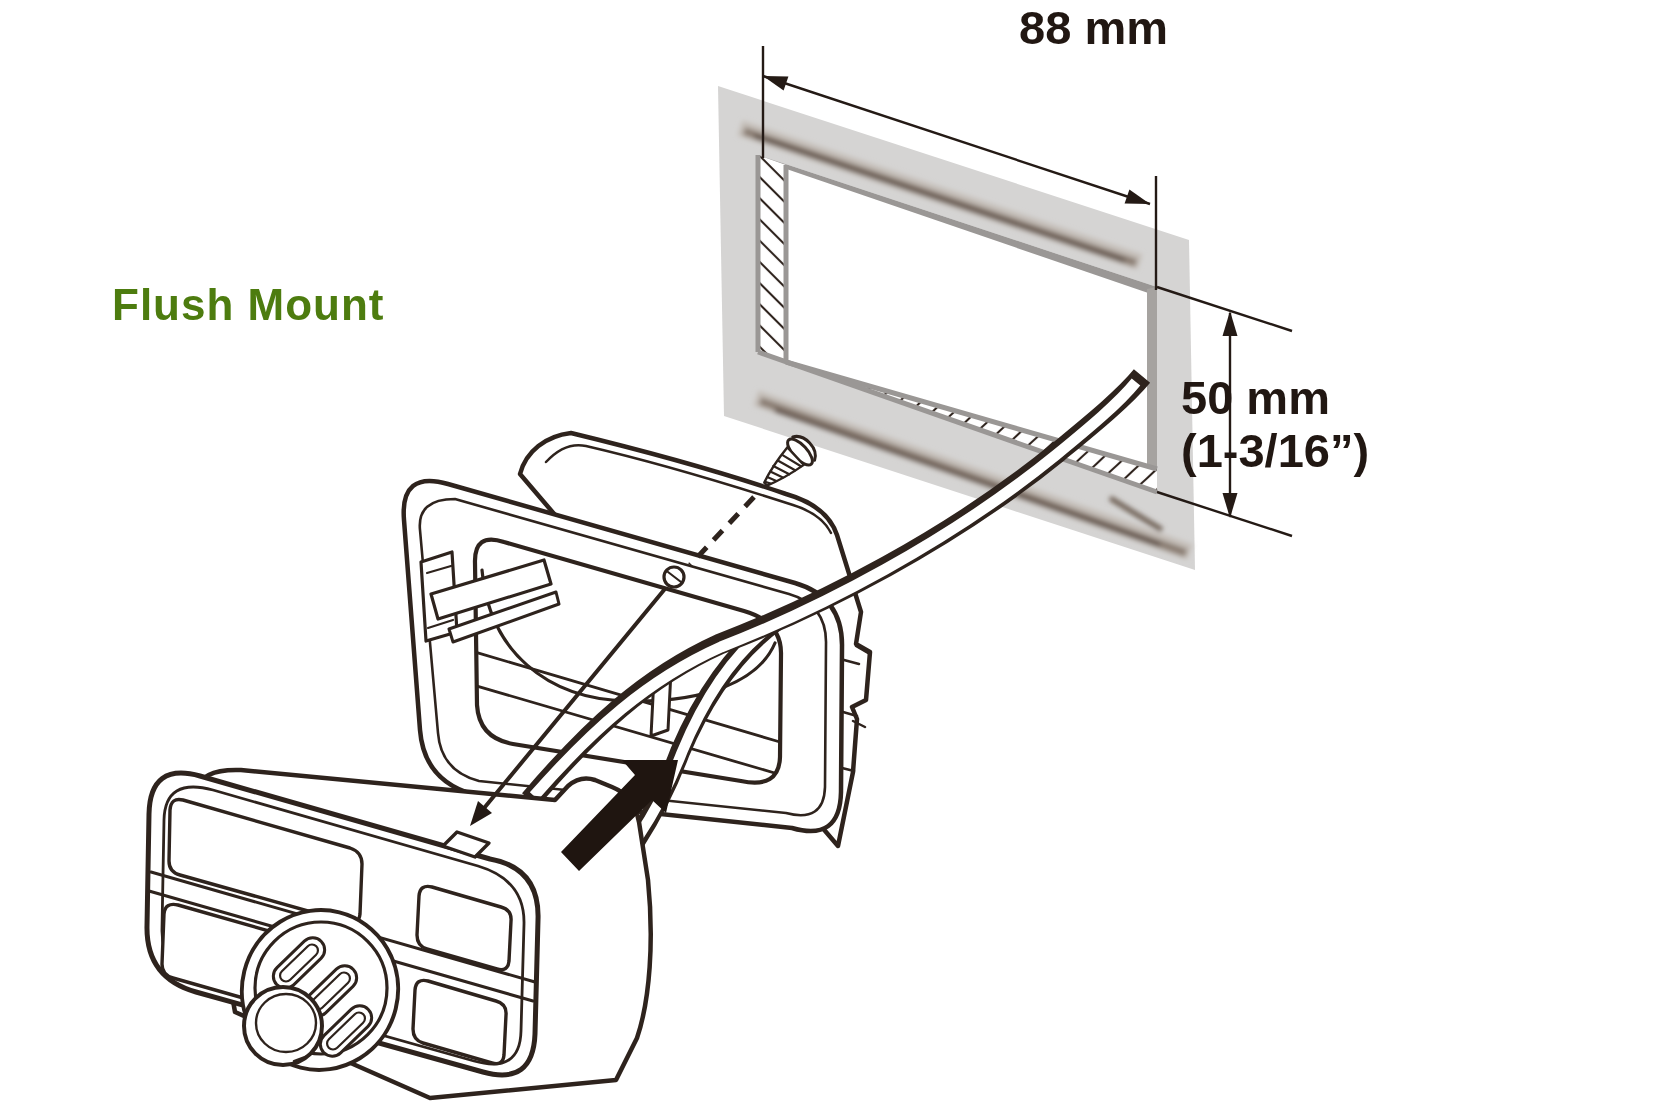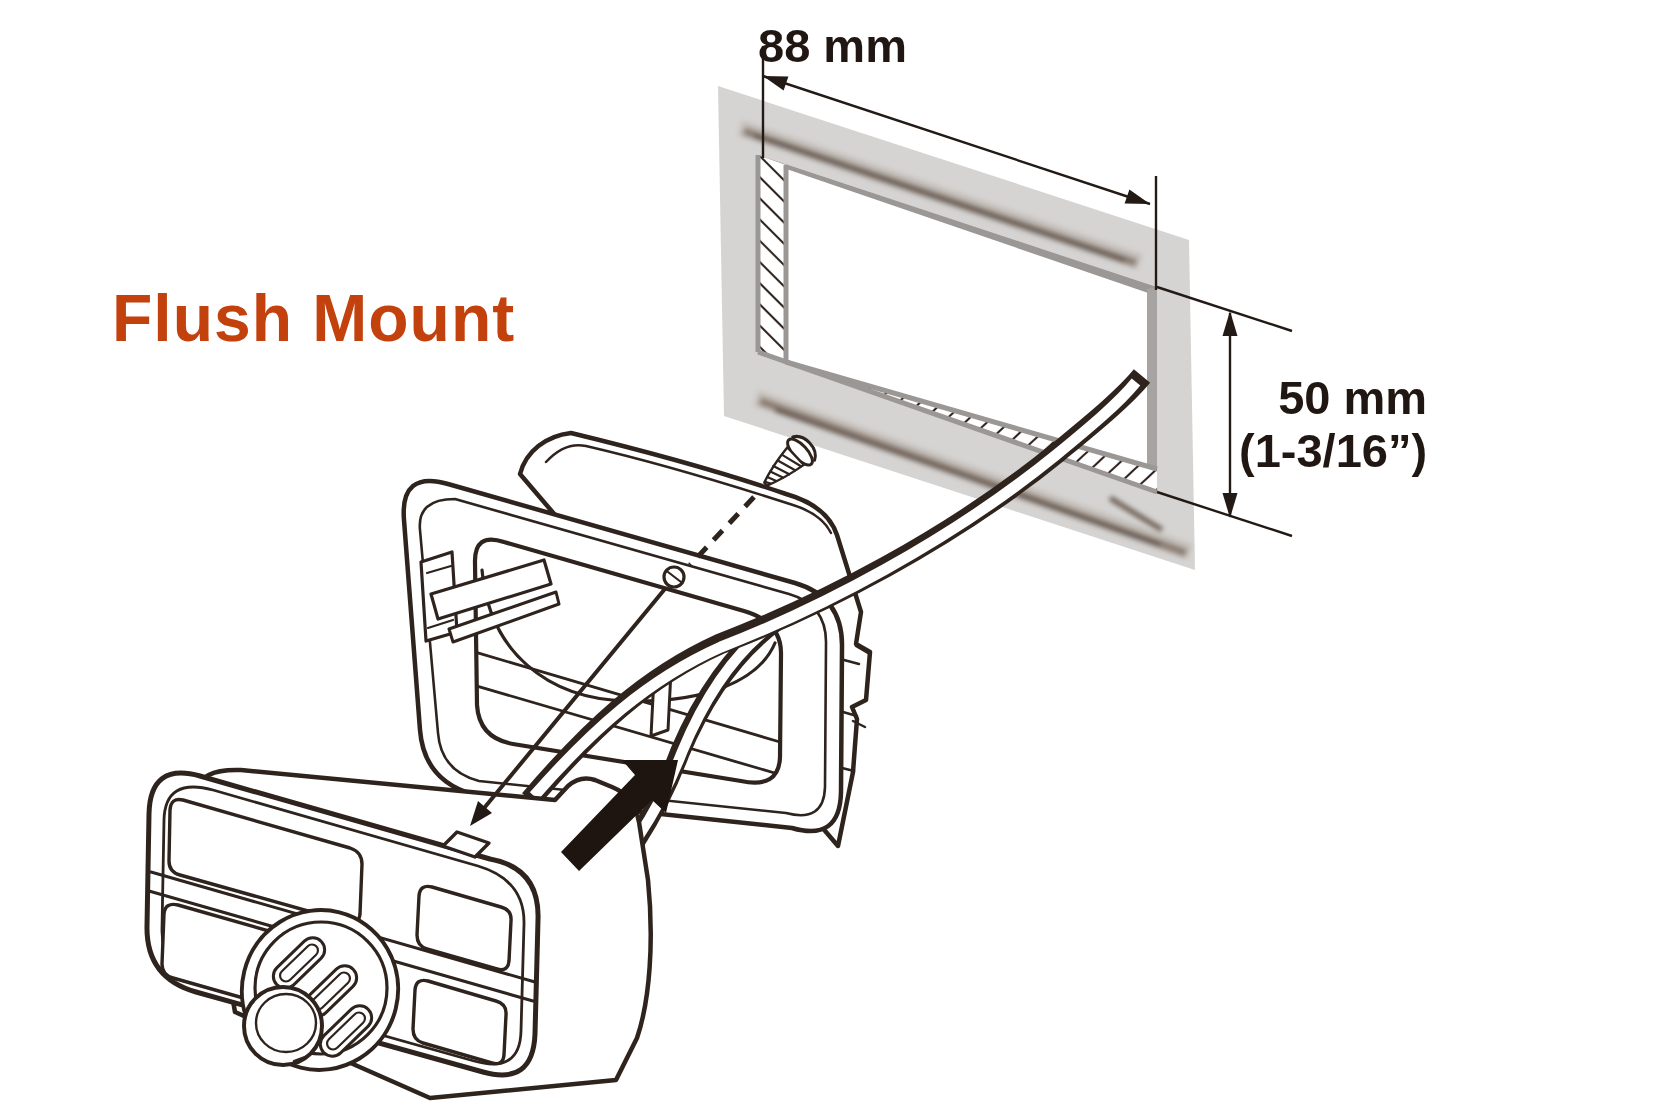--- a/index.html
+++ b/index.html
@@ -1,23 +1,23 @@
 <!DOCTYPE html>
 <html><head>
 <meta charset="utf-8">
 <style>
   html,body{margin:0;padding:0;background:#ffffff;}
   .stage{position:relative;width:1660px;height:1120px;background:#fff;overflow:hidden;
          font-family:"Liberation Sans","DejaVu Sans",sans-serif;}
   .stage svg{position:absolute;left:0;top:0;}
   .lbl{position:absolute;color:#211712;font-weight:700;white-space:nowrap;}
-  .title{left:112px;top:280px;font-size:66px;letter-spacing:1px;color:#c2410c;}
+  .title{left:112px;top:280px;font-size:44px;letter-spacing:1px;color:#4d7c0f;}
   .dim{font-size:47px;line-height:1.12;}
-  .dimw{left:758px;top:20px;width:410px;text-align:left;}
-  .dimh{left:1239px;top:372px;text-align:right;}
+  .dimw{left:758px;top:2px;width:410px;text-align:right;}
+  .dimh{left:1181px;top:372px;text-align:left;}
 </style>
 </head>
 <body>
 
 <div class="stage">
 
 <svg width="1660" height="1120" viewBox="0 0 1660 1120">
   <defs>
     <pattern id="hatchL" width="15" height="15" patternUnits="userSpaceOnUse" patternTransform="rotate(-45)">
       <line x1="7" y1="0" x2="7" y2="15" stroke="#2e231d" stroke-width="2.1"></line>

